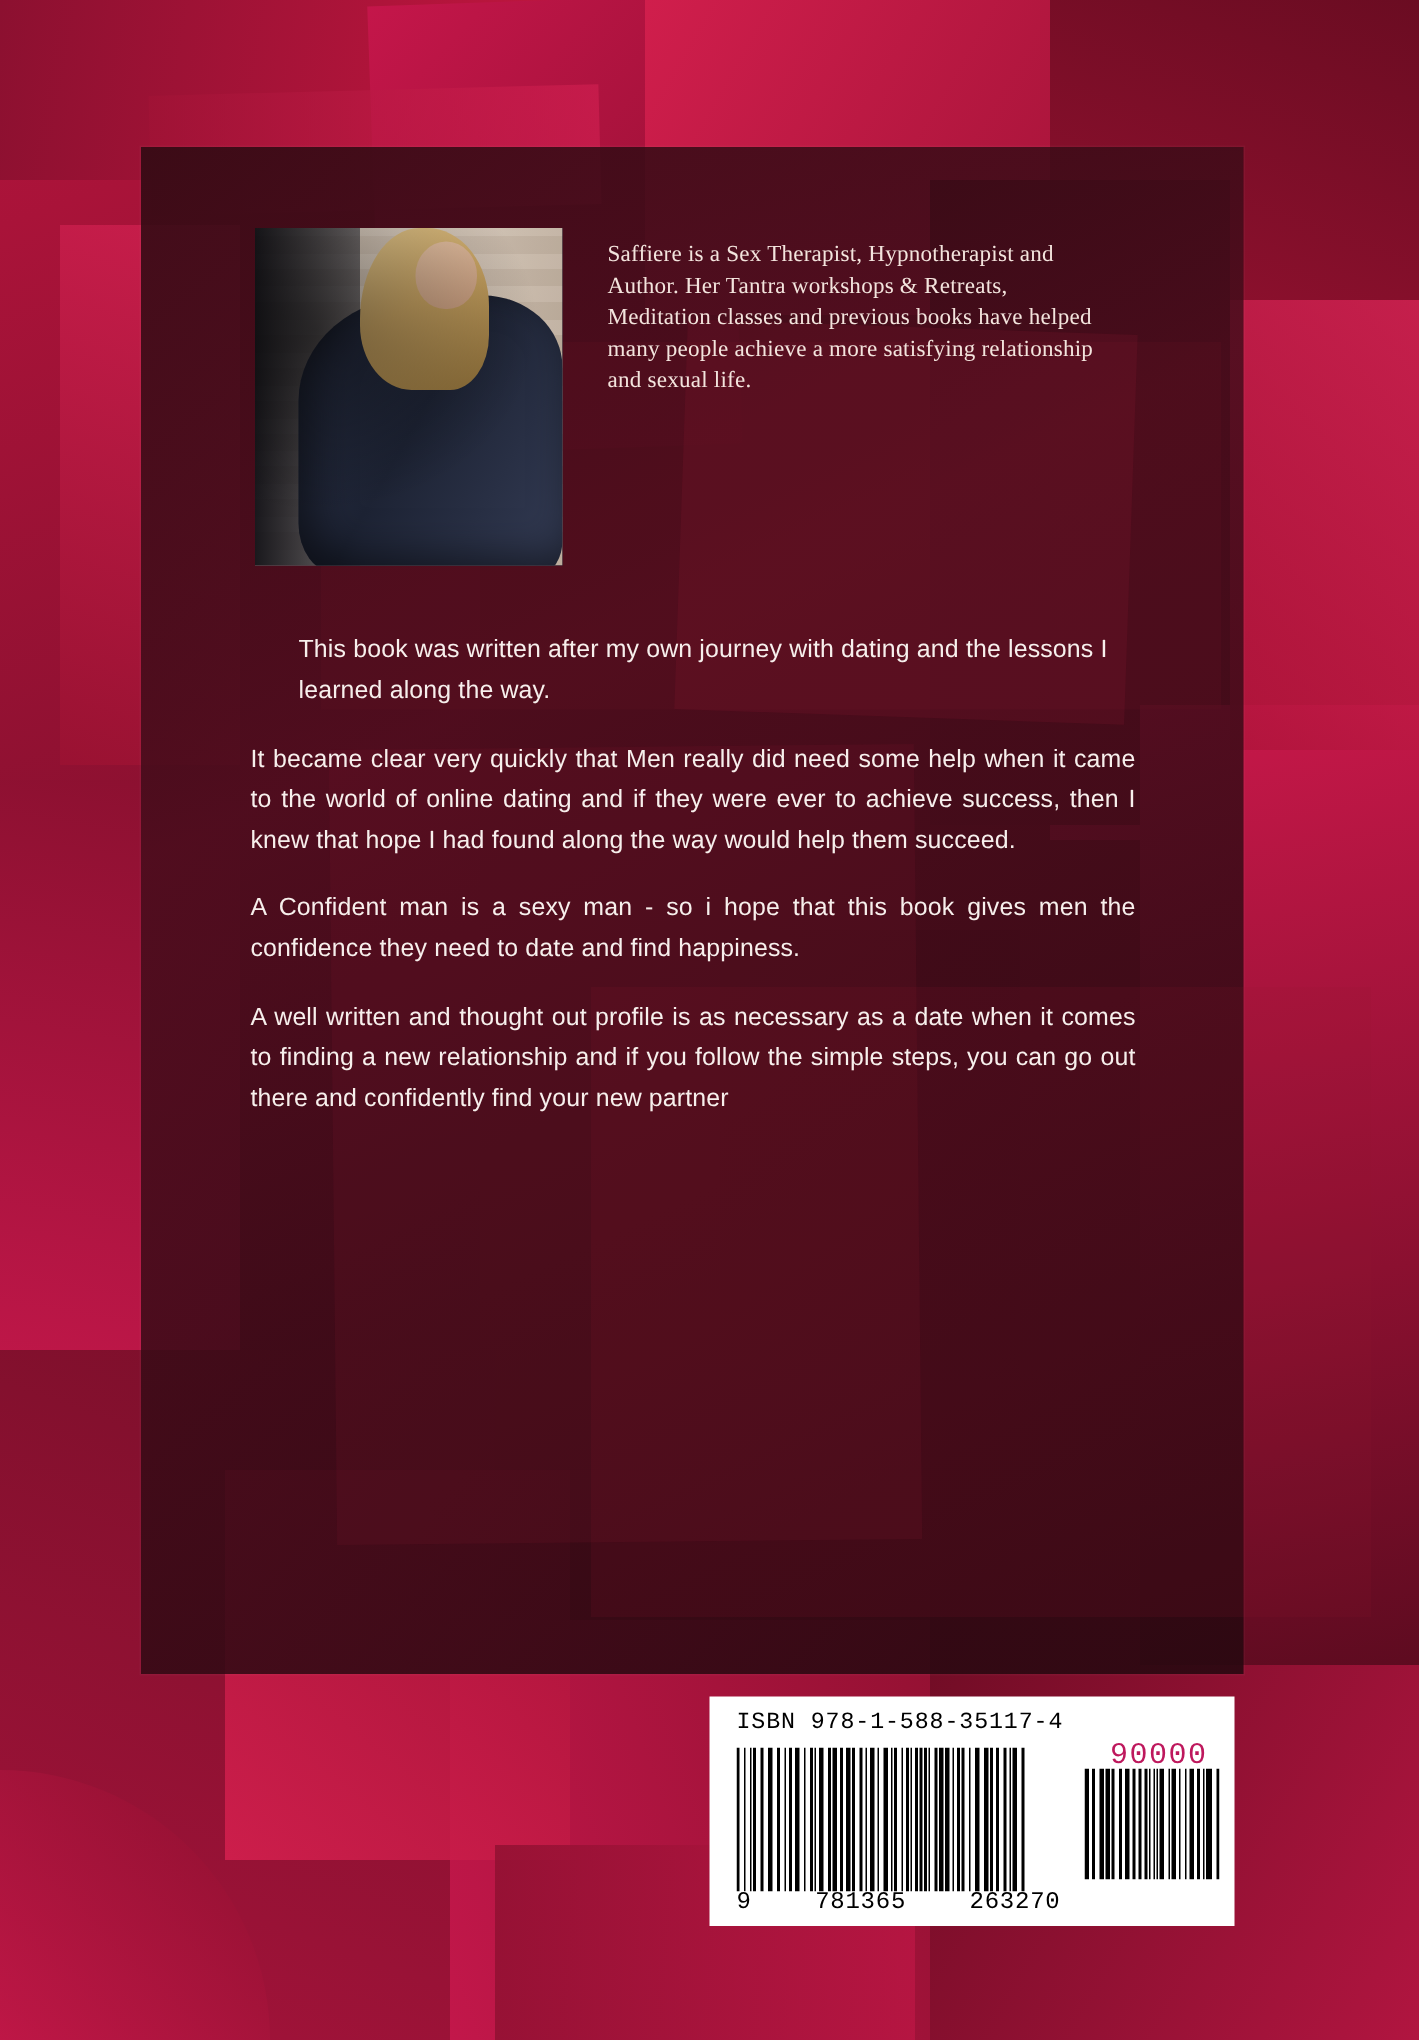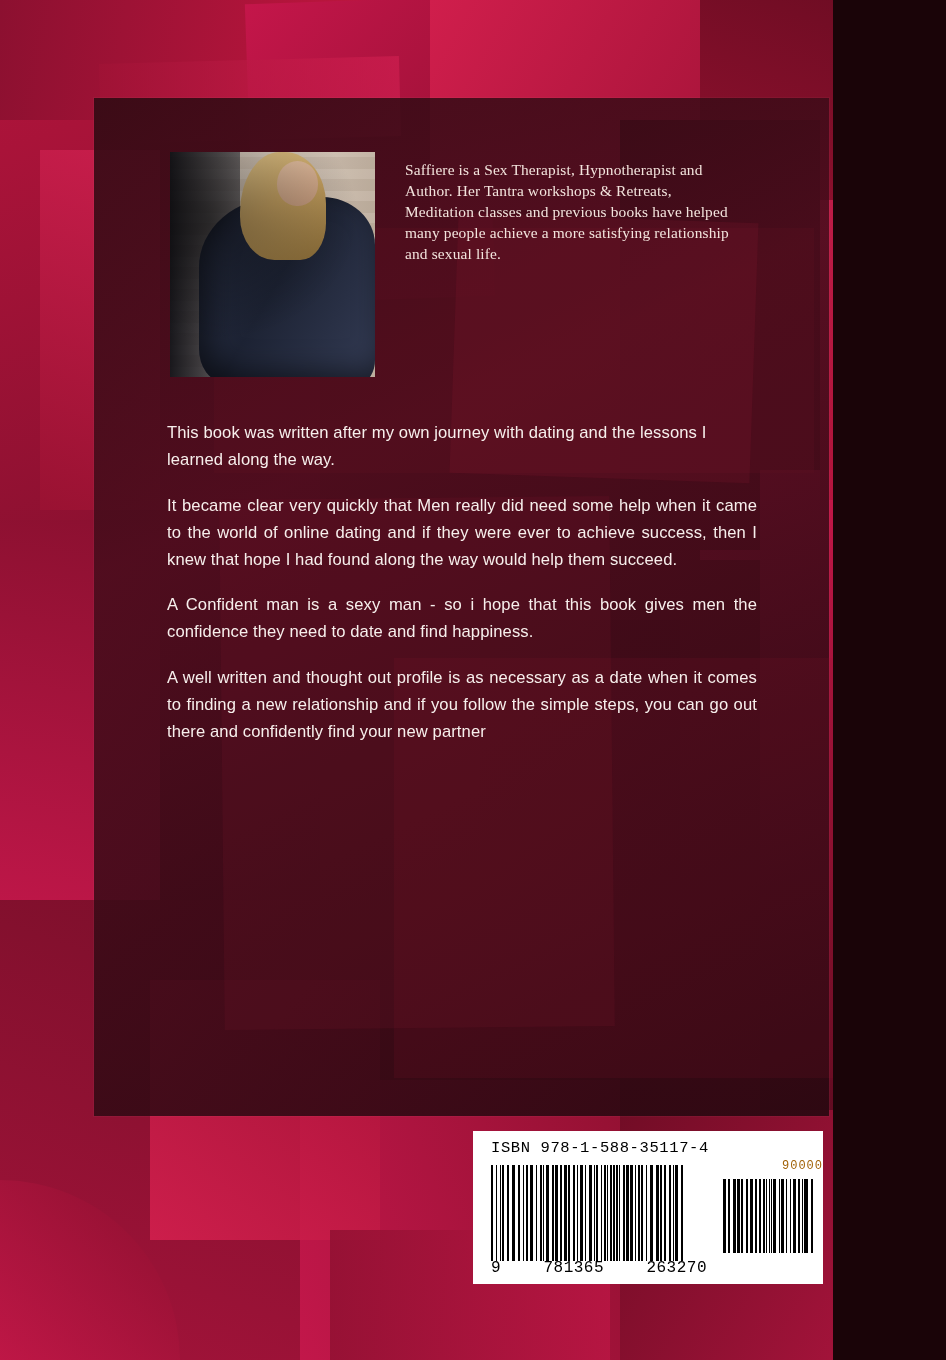--- a/index.html
+++ b/index.html
@@ -5,21 +5,21 @@
   html, body {
     margin: 0;
     padding: 0;
     background: #1a0408;
   }
   body {
     font-family: "Liberation Sans", sans-serif;
   }
   .cover {
     position: relative;
-    width: 833px;
+    width: 946px;
     height: 1360px;
     overflow: hidden;
     background: #7d1028;
   }
 
   
   .bg { position: absolute; inset: 0; overflow: hidden; }
   .bg i { position: absolute; display: block; }
 
   .b1  { left: 0;   top: 0;    width: 320px;  height: 1360px; background: linear-gradient(160deg,#b3143c 0%,#7d0f2c 55%,#4e0a1e 100%); }
@@ -152,46 +152,46 @@
     position: absolute;
     left: 167px; top: 420px;
     width: 590px;
     color: #f7efec;
     font-size: 16.6px;
     line-height: 1.62;
     letter-spacing: .1px;
     text-align: justify;
   }
   .copy p { margin: 0 0 19px 0; }
-  .copy p.first { text-align: left; }
+  .copy p.first { text-align: left; margin-left: 32px; }
   .copy p.sign { margin-top: 28px; text-align: left; }
 
   
   .barcode-box {
     position: absolute;
     left: 473px; top: 1131px;
     width: 350px; height: 153px;
     background: #ffffff;
     padding: 0;
   }
   .isbn-text {
     position: absolute;
     left: 18px; top: 8px;
     font-family: "Liberation Mono", monospace;
     font-size: 15.5px;
     letter-spacing: .6px;
     color: #000;
   }
   .price-text {
     position: absolute;
-    right: 0; top: 28px;
+    right: 18px; top: 28px;
     font-family: "Liberation Mono", monospace;
-    font-size: 12px;
+    font-size: 20px;
     letter-spacing: 1px;
-    color: #a16207;
+    color: #be185d;
   }
   .bars-main {
     position: absolute;
     left: 18px; top: 34px;
     width: 216px; height: 96px;
     display: flex;
     align-items: stretch;
     overflow: hidden;
   }
   .bars-addon {

